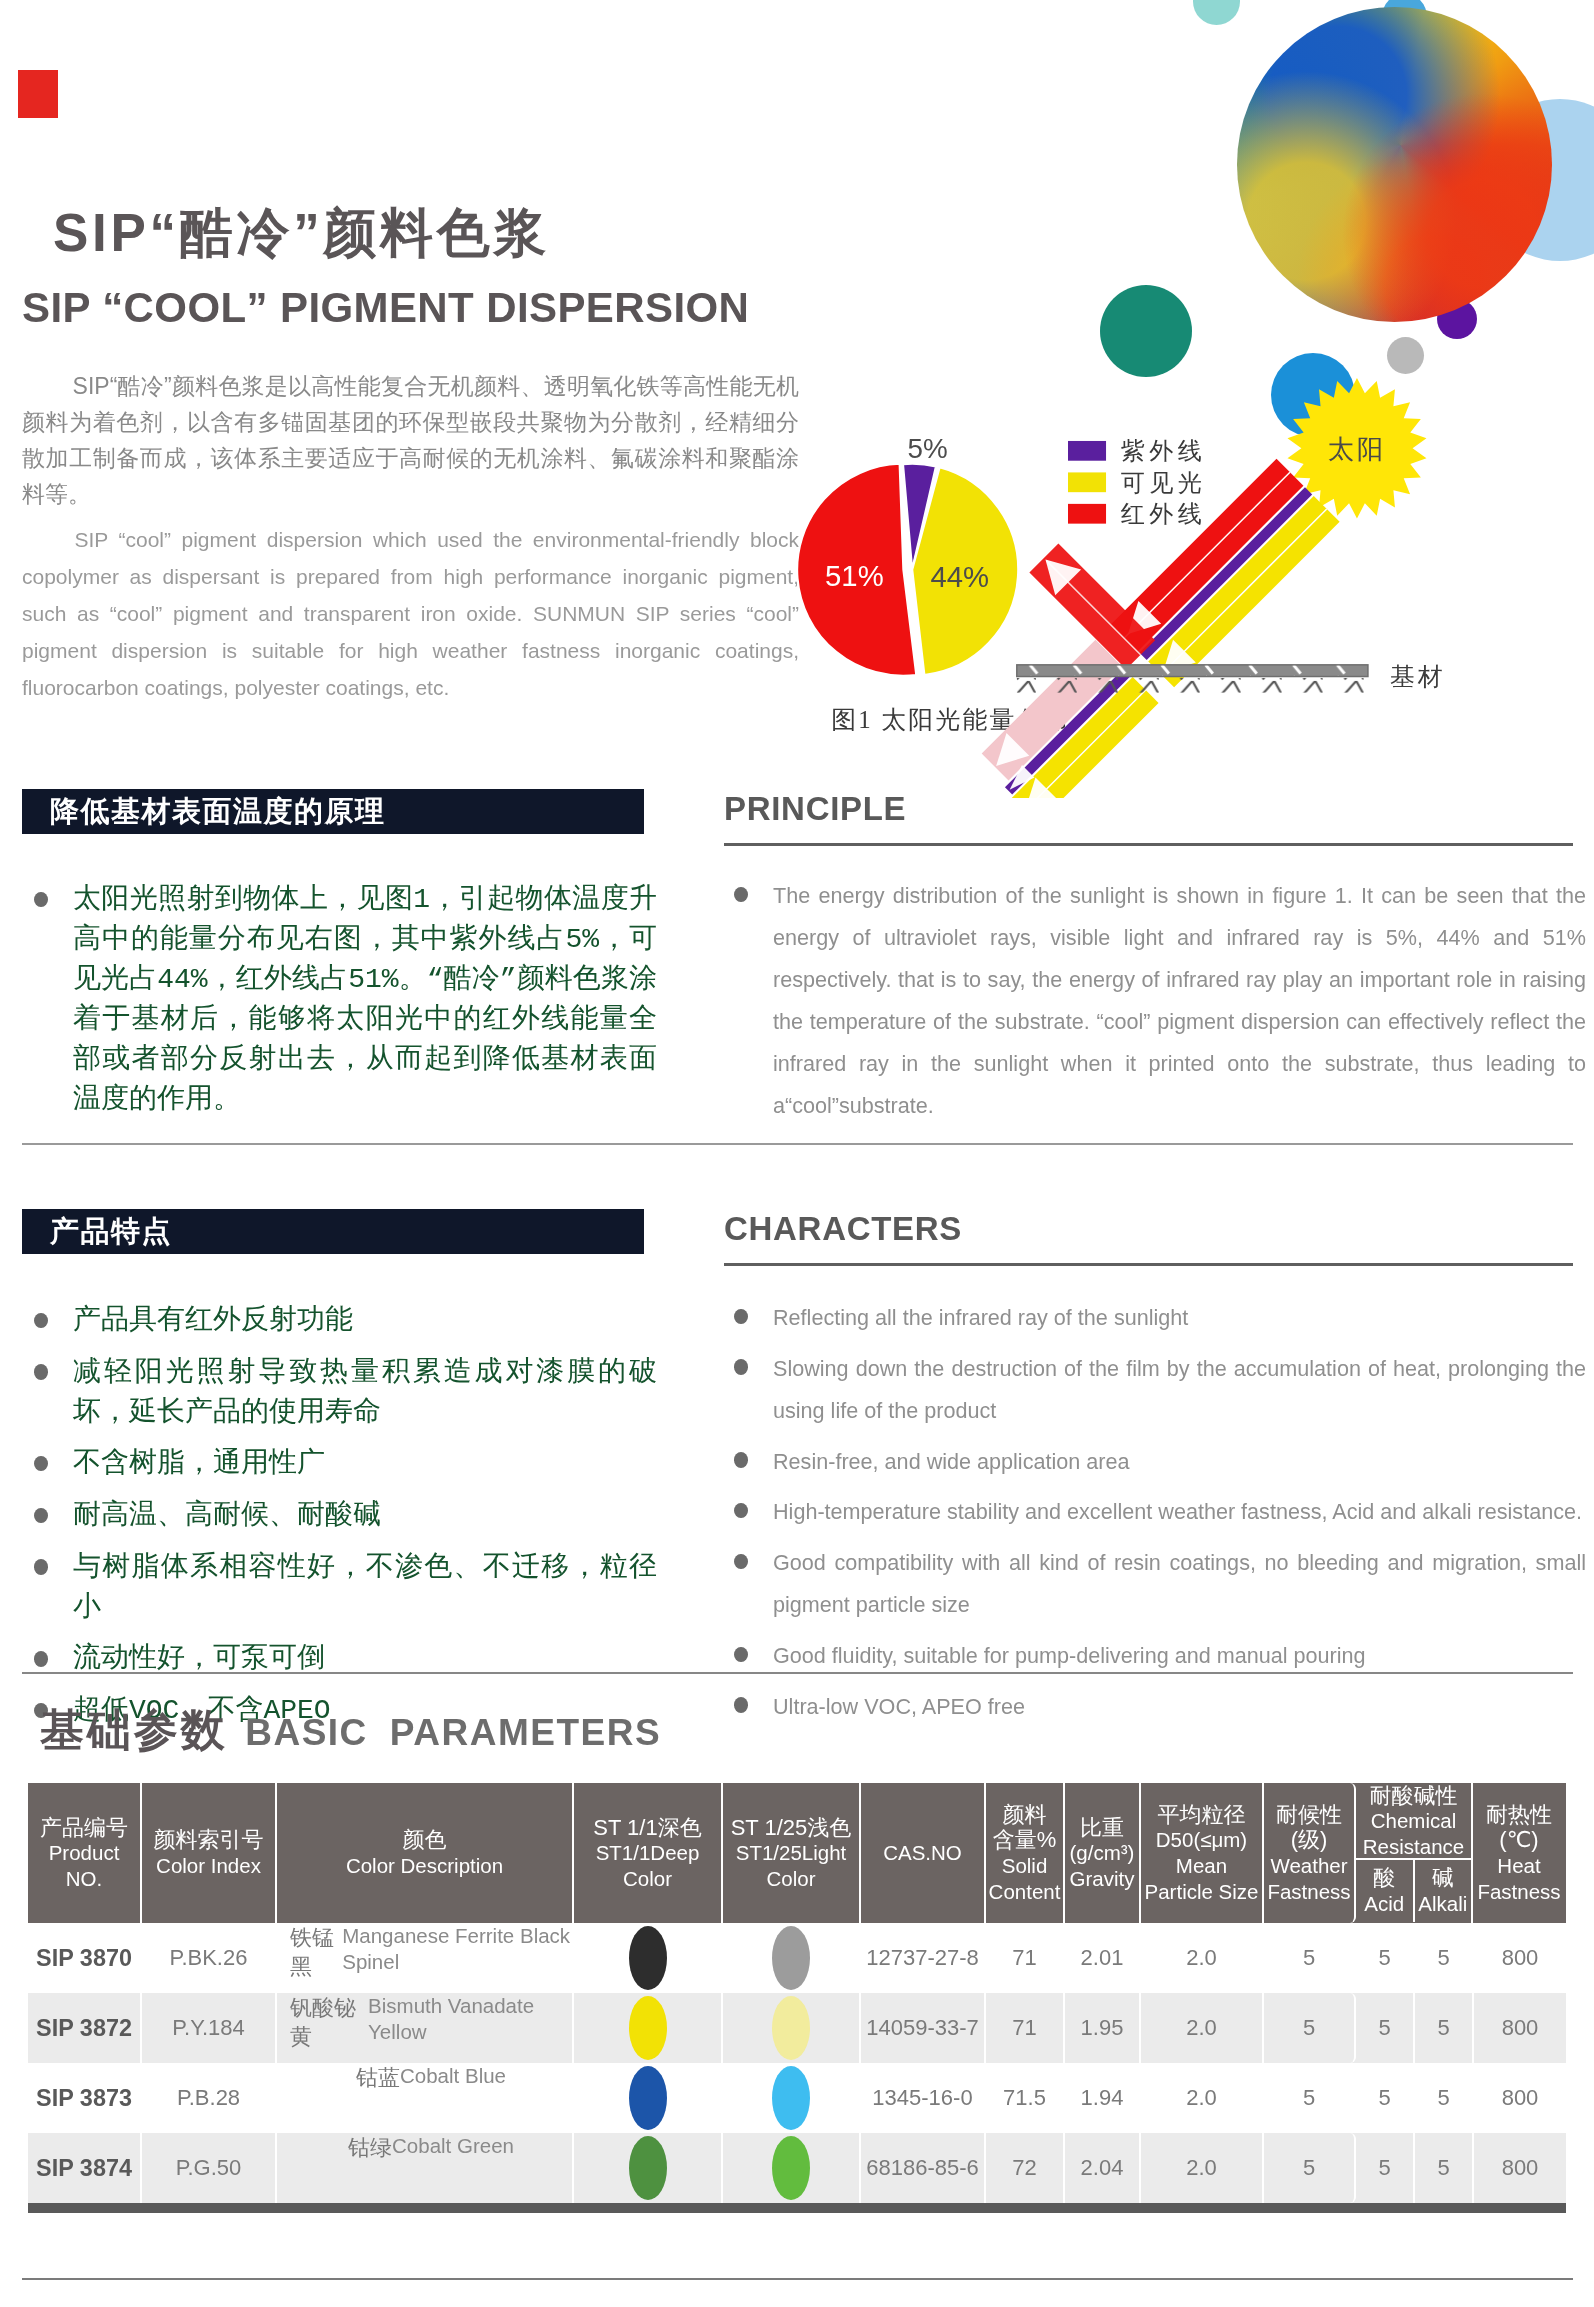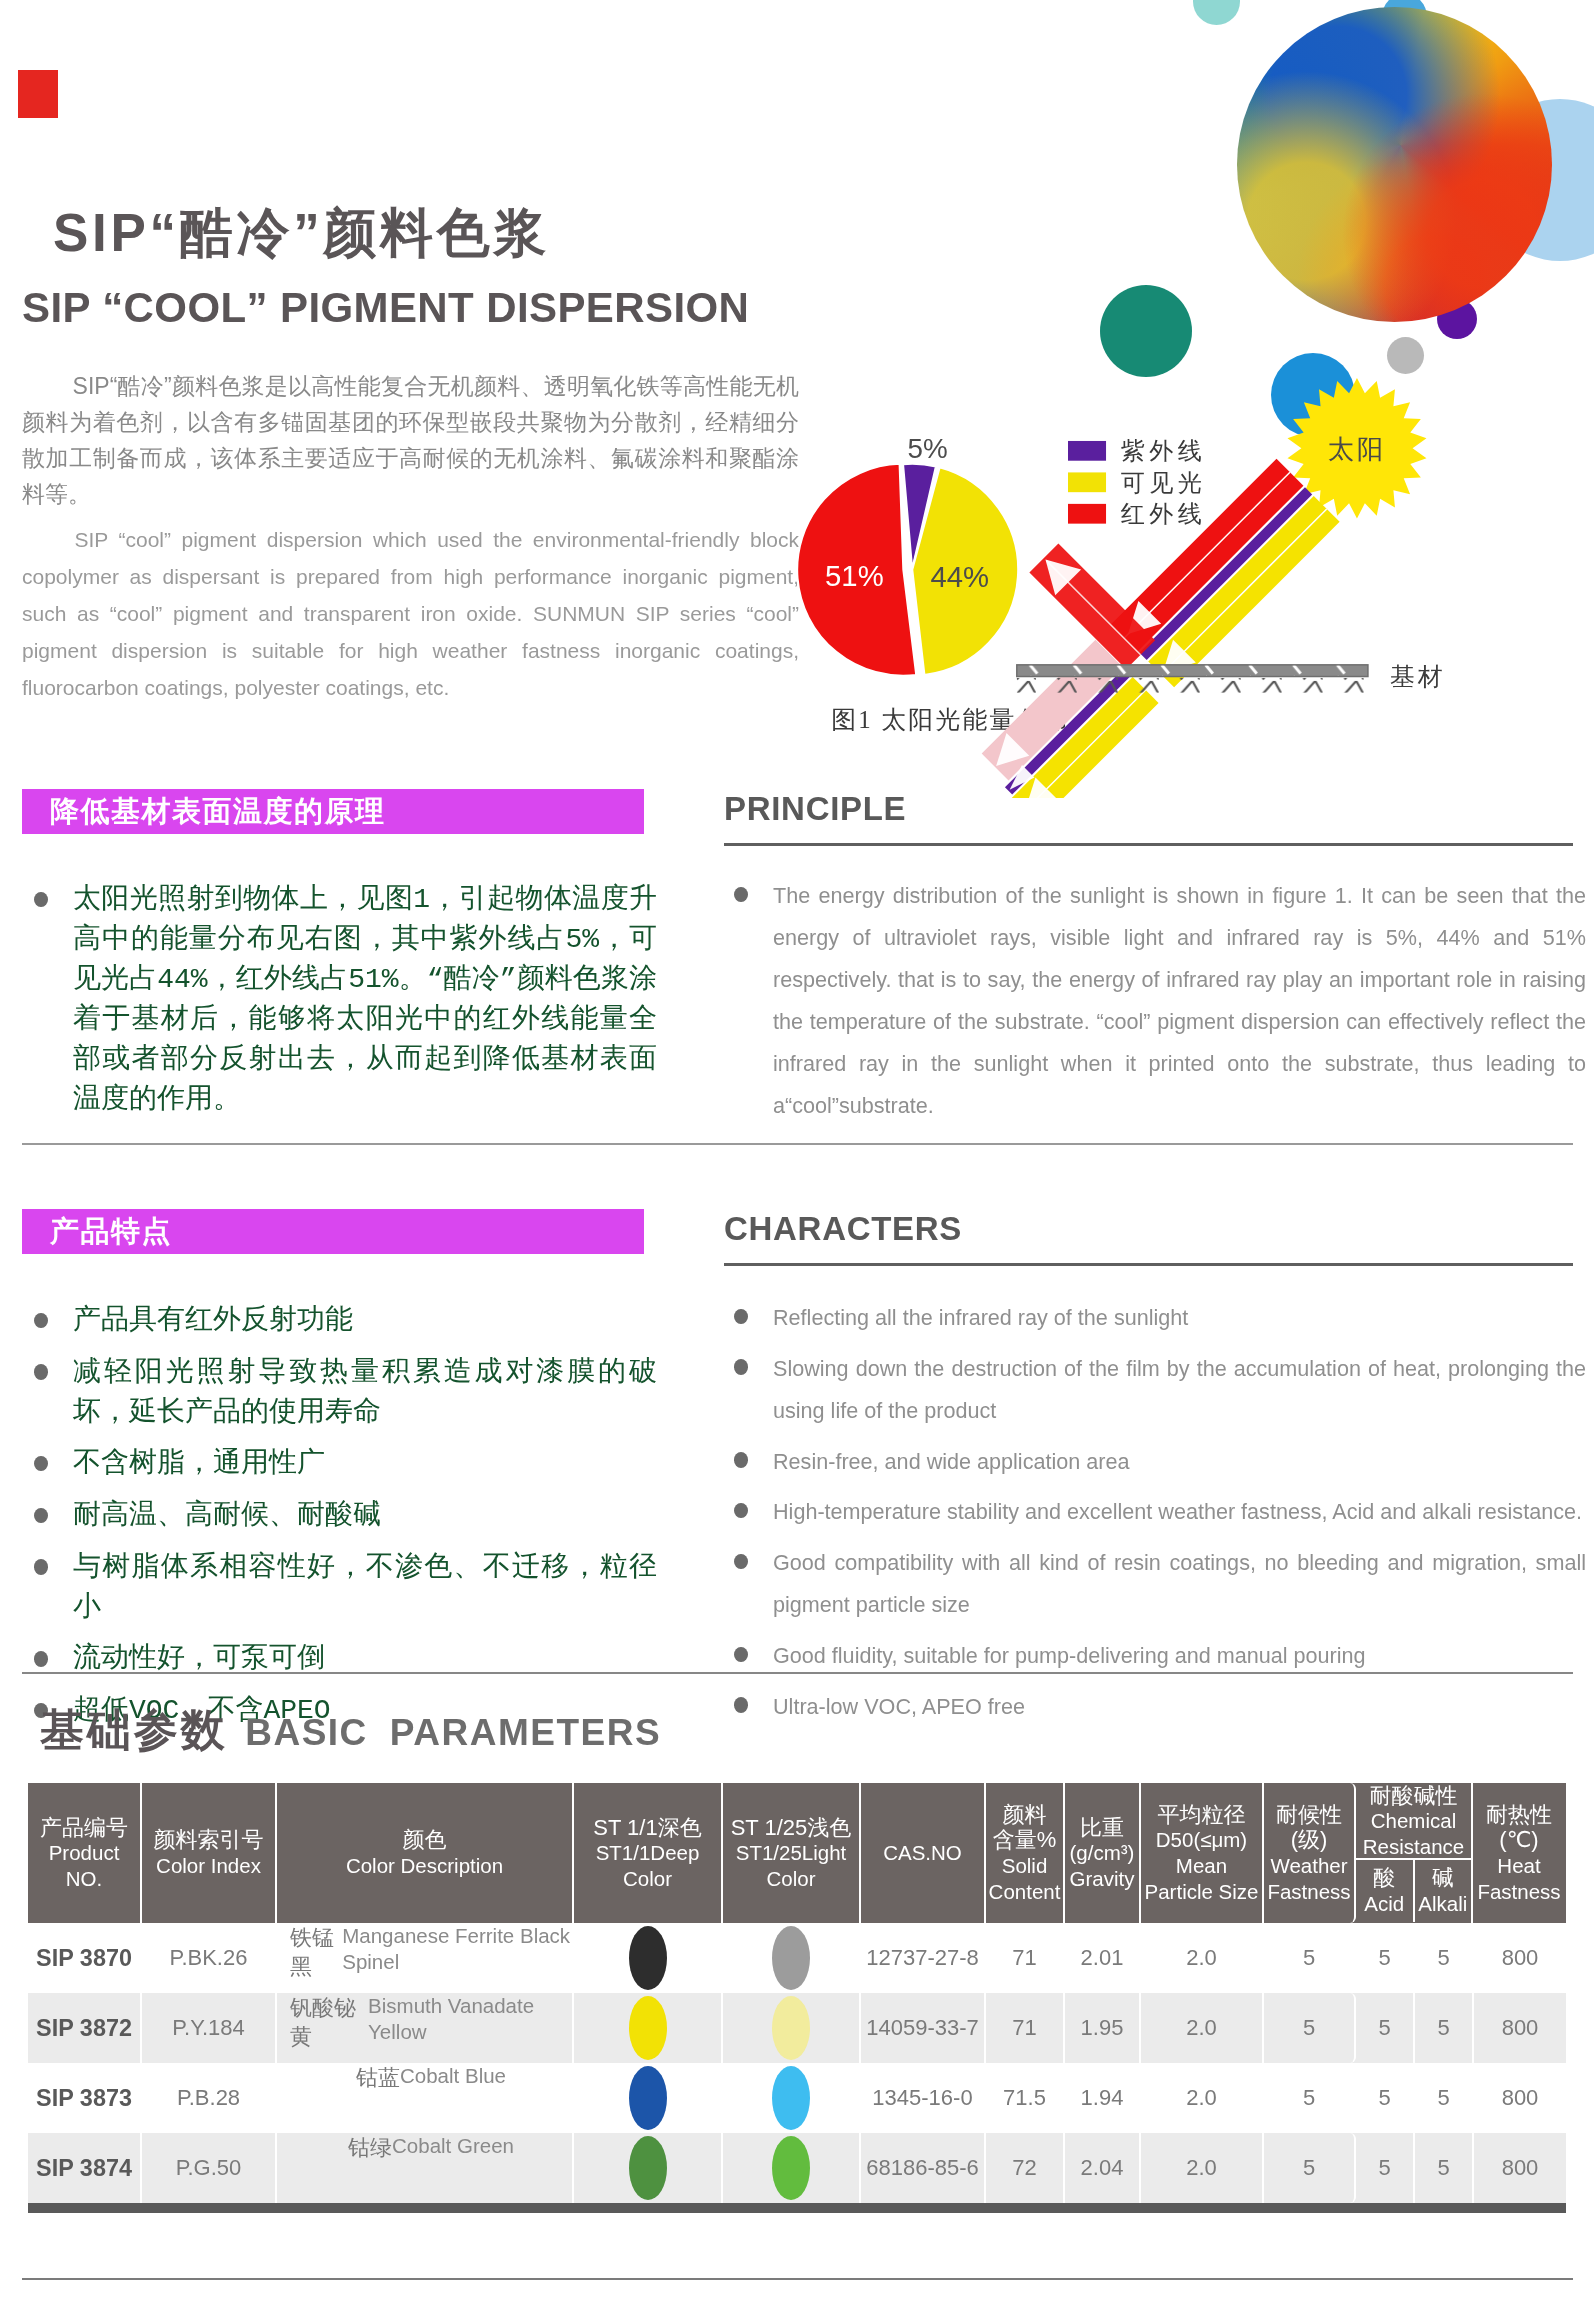--- a/index.html
+++ b/index.html
@@ -32,21 +32,21 @@
   .title-en{position:absolute;left:22px;top:284px;font-size:42px;font-weight:bold;color:#5a5557;letter-spacing:0.4px;}
 
   .intro{position:absolute;left:22px;top:368px;width:777px;}
   .intro-cn{font-size:23px;line-height:36px;color:#898989;text-align:justify;text-indent:2.2em;margin:0;}
   .intro-en{font-size:21px;line-height:37px;color:#9a9a9a;text-align:justify;text-indent:2.5em;margin:8.8px 0 0 0;}
 
   
   .figure{position:absolute;left:790px;top:359px;width:804px;height:439px;}
 
   
-  .secbar{position:absolute;left:22px;width:622px;height:45px;background:#d946ef;color:#fff;font-size:29px;font-weight:bold;line-height:45px;padding-left:28px;box-sizing:border-box;letter-spacing:1.5px;}
+  .secbar{position:absolute;left:22px;width:622px;height:45px;background:#0f172a;color:#fff;font-size:29px;font-weight:bold;line-height:45px;padding-left:28px;box-sizing:border-box;letter-spacing:1.5px;}
   .bar-principle{top:789px;}
   .bar-characters{top:1209px;}
   .en-heading{position:absolute;left:724px;font-size:33px;font-weight:bold;color:#595959;letter-spacing:0.7px;}
   .h-principle{top:790px;}
   .h-characters{top:1210px;}
   .en-underline{position:absolute;left:724px;width:849px;height:2.9px;background:#5f5f5f;}
   .u-principle{top:843px;}
   .u-characters{top:1263px;}
   .hr-full{position:absolute;left:22px;width:1551px;background:#9a9a9a;}
   .hr-1{top:1143px;height:1.5px;}

